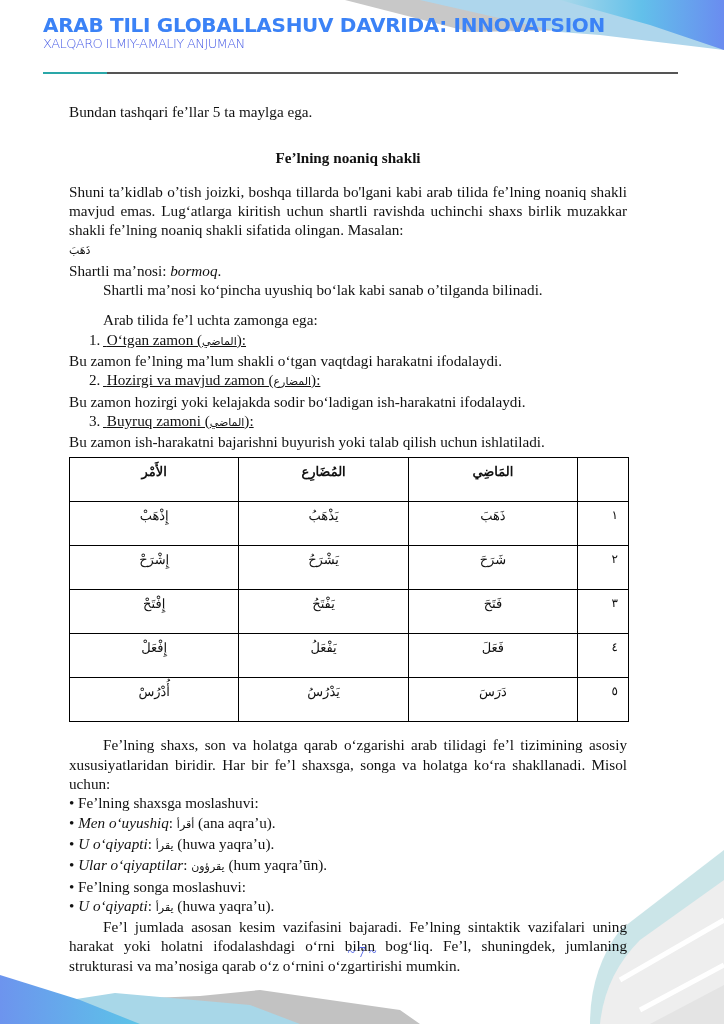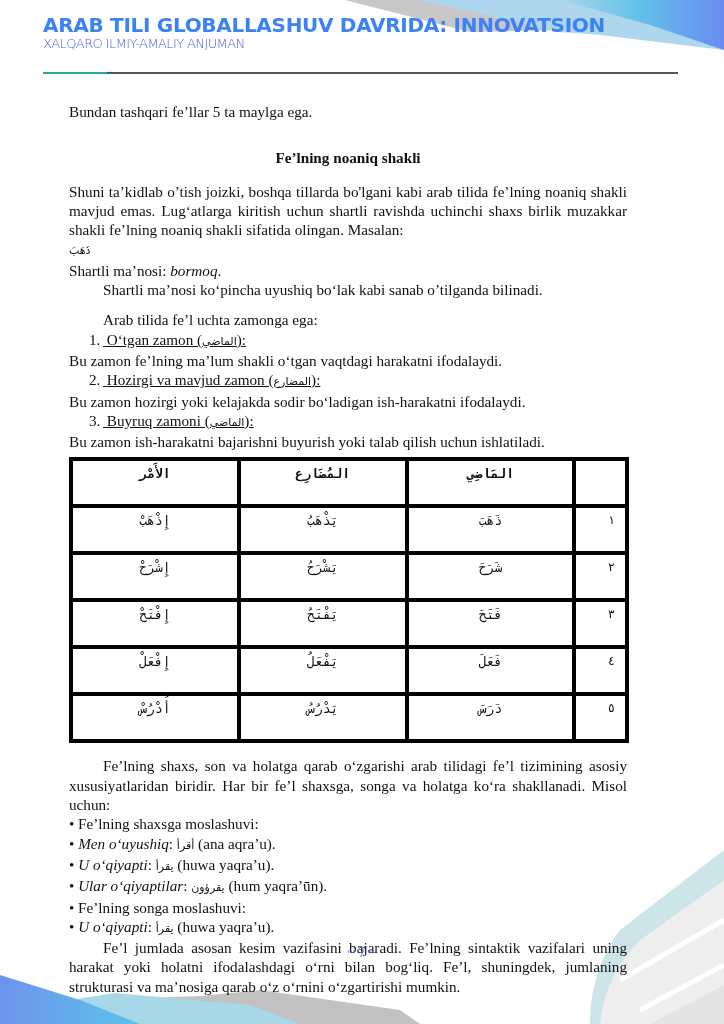--- a/index.html
+++ b/index.html
@@ -31,22 +31,22 @@
   .ar { font-family: "DejaVu Sans", sans-serif; font-size: 11px; }
   .list-item { padding-left: 20px; text-decoration: underline; }
   .list-item .num { display: inline-block; width: 14px; }
   em { font-style: italic; }
 
   table.verbs {
     border-collapse: collapse; width: 560px; margin-top: 6px; margin-left: 0;
     direction: rtl;
   }
   table.verbs td {
-    border: 4px solid #000000; height: 38px; vertical-align: top; text-align: center;
-    font-family: Liberation Mono, monospace; font-size: 13px; padding-top: 4px;
+    border: 1px solid #000000; height: 38px; vertical-align: top; text-align: center;
+    font-family: Liberation Sans, sans-serif; font-size: 13px; padding-top: 4px;
   }
   table.verbs td.num { width: 37px; text-align: right; padding-right: 10px; font-size: 12px; }
   table.verbs td.w { width: 160px; }
   table.verbs tr.head td { font-weight: bold; height: 38px; }
 
   .page-num { position: absolute; left: 0; width: 724px; top: 945px; text-align: center; font-size: 14px; color: #4a5ee6; }
 </style>
 </head>
 <body>
 

